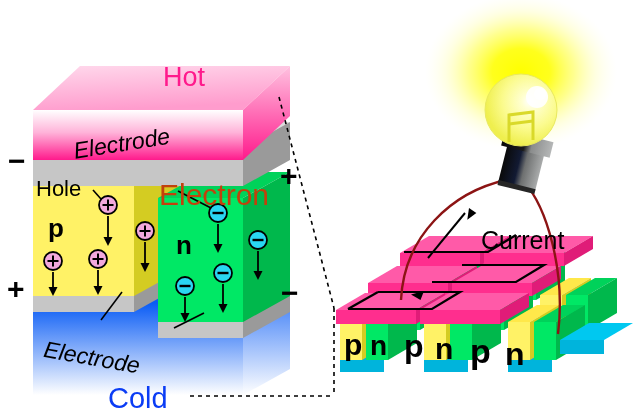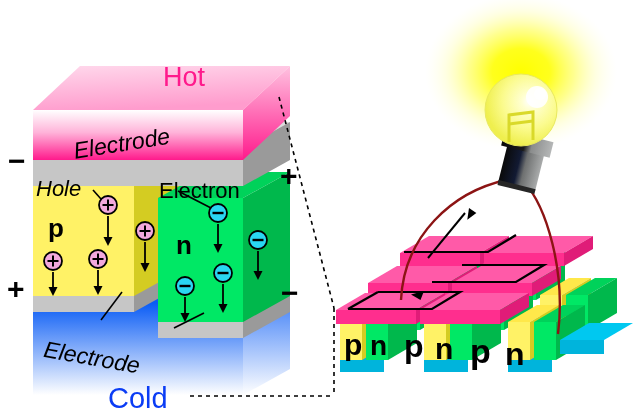--- a/index.html
+++ b/index.html
@@ -328,37 +328,38 @@
 
     <circle cx="537" cy="97" r="11" fill="#ffffff" opacity="0.92"></circle>
     <circle cx="540" cy="94" r="6" fill="#ffffff"></circle>
   </g>
 </svg>
 
 <div class="lbl" style="left:117px;top:64px;font-size:27px;color:#ff1a8c;margin-left:46px;">Hot</div>
 
 <div class="lbl" style="left:72px;top:140px;font-size:23px;font-style:italic;color:#000;transform:rotate(-9deg);transform-origin:left top;">Electrode</div>
 
-<div class="lbl" style="left:36px;top:178px;font-size:22px;color:#000;font-style:italic;">Hole</div>
-
-<div class="lbl" style="left:159px;top:180px;font-size:22px;color:#000000;">Electron</div>
+<div class="lbl" style="left:36px;top:178px;font-size:22px;color:#000;">Hole</div>
+
+<div class="lbl" style="left:159px;top:180px;font-size:30px;color:#c2410c;">Electron</div>
 
 <div class="lbl" style="left:48px;top:215px;font-size:26px;font-weight:bold;color:#000;">p</div>
 
 <div class="lbl" style="left:176px;top:232px;font-size:26px;font-weight:bold;color:#000;">n</div>
 
 <div class="lbl" style="left:46px;top:338px;font-size:23px;font-style:italic;color:#000;transform:rotate(10deg);transform-origin:left top;">Electrode</div>
 
 <div class="lbl" style="left:108px;top:384px;font-size:29px;color:#0a3cf5;">Cold</div>
 
 <div class="lbl" style="left:8px;top:146px;font-size:30px;font-weight:bold;color:#000;">−</div>
 <div class="lbl" style="left:7px;top:274px;font-size:30px;font-weight:bold;color:#000;">+</div>
 <div class="lbl" style="left:280px;top:161px;font-size:30px;font-weight:bold;color:#000;">+</div>
 <div class="lbl" style="left:281px;top:278px;font-size:30px;font-weight:bold;color:#000;">−</div>
 
+<div class="lbl" style="left:481px;top:228px;font-size:25px;color:#000;">Current</div>
 
 <div class="lbl" style="left:344px;top:330px;font-size:30px;font-weight:bold;color:#000;">p</div>
 <div class="lbl" style="left:370px;top:332px;font-size:28px;font-weight:bold;color:#000;">n</div>
 <div class="lbl" style="left:404px;top:330px;font-size:32px;font-weight:bold;color:#000;">p</div>
 <div class="lbl" style="left:435px;top:334px;font-size:30px;font-weight:bold;color:#000;">n</div>
 <div class="lbl" style="left:470px;top:334px;font-size:34px;font-weight:bold;color:#000;">p</div>
 <div class="lbl" style="left:505px;top:338px;font-size:32px;font-weight:bold;color:#000;">n</div>
 
 </div>
 

